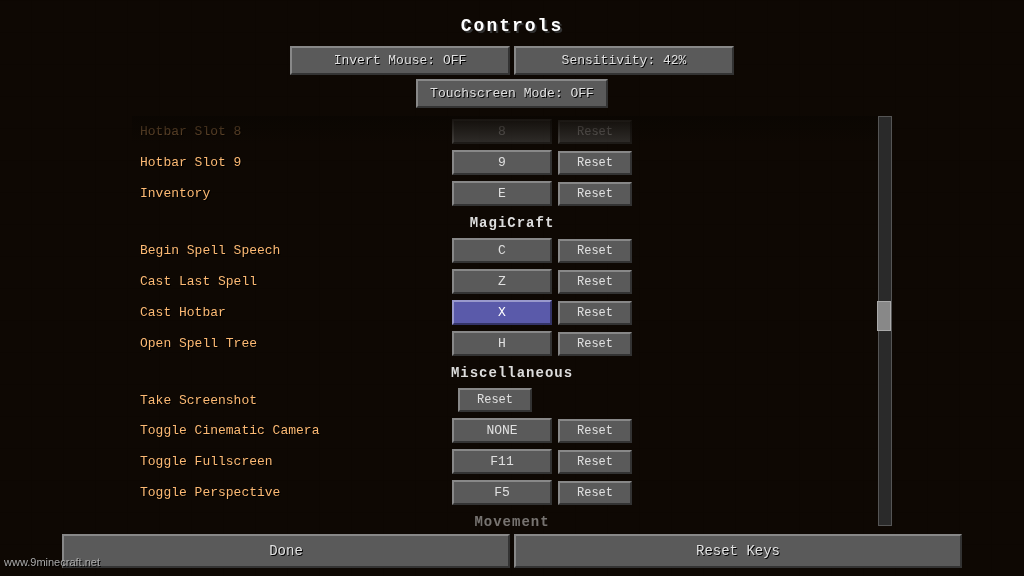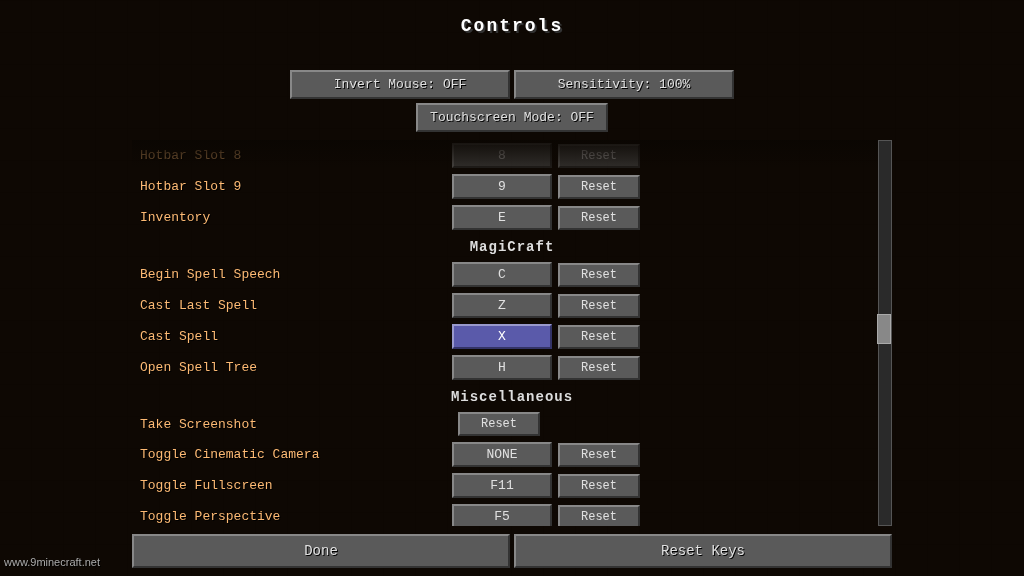--- a/index.html
+++ b/index.html
@@ -74,21 +74,20 @@
       font-size: 13px;
       padding: 5px 12px;
       cursor: pointer;
       text-shadow: 1px 1px #000;
       min-width: 120px;
       text-align: center;
     }
 
     .mc-btn-wide {
       min-width: 220px;
-      margin-top: 24px;
     }
 
     .mc-btn-medium {
       min-width: 160px;
     }
 
     
     .scroll-area {
       width: 760px;
       flex: 1;
@@ -145,21 +144,21 @@
 
     .keybind-key.highlighted {
       background: #5a5aaa;
       border-color: #9999cc;
       border-bottom-color: #333366;
       border-right-color: #333366;
       color: #ffffff;
     }
 
     .keybind-reset {
-      width: 82px;
+      width: 74px;
       background: #5a5a5a;
       border: 2px solid #888;
       border-bottom-color: #333;
       border-right-color: #333;
       color: #e0e0e0;
       font-family: 'Courier New', monospace;
       font-size: 12px;
       padding: 3px 0;
       text-align: center;
       cursor: pointer;
@@ -195,21 +194,21 @@
       background: linear-gradient(to bottom, rgba(10,6,2,0.85), transparent);
       pointer-events: none;
       z-index: 5;
     }
 
     
     .bottom-bar {
       display: flex;
       gap: 4px;
       padding: 8px 0;
-      width: 760px;
+      width: 900px;
       align-items: center;
     }
 
     .bottom-btn {
       flex: 1;
       background: #5a5a5a;
       border: 2px solid #888;
       border-bottom-color: #333;
       border-right-color: #333;
       color: #e0e0e0;
@@ -234,21 +233,21 @@
   </style>
 </head>
 <body>
 
 <div class="bg-overlay"></div>
 <div class="container">
   <div class="title">Controls</div>
 
   <div class="top-controls">
     <button class="mc-btn mc-btn-wide">Invert Mouse: OFF</button>
-    <button class="mc-btn mc-btn-wide">Sensitivity: 100%</button>
+    <button class="mc-btn mc-btn-wide">Sensitivity: 42%</button>
   </div>
   <div style="margin-bottom:4px;">
     <button class="mc-btn mc-btn-medium">Touchscreen Mode: OFF</button>
   </div>
 
   <div class="scroll-area">
     <div class="row-fade-top"></div>
     <div class="scroll-inner">
 
       <div class="keybind-row" style="opacity:0.45;">
@@ -277,21 +276,21 @@
         <div class="keybind-reset">Reset</div>
       </div>
 
       <div class="keybind-row">
         <div class="keybind-label">Cast Last Spell</div>
         <div class="keybind-key">Z</div>
         <div class="keybind-reset">Reset</div>
       </div>
 
       <div class="keybind-row">
-        <div class="keybind-label">Cast Spell</div>
+        <div class="keybind-label">Cast Hotbar</div>
         <div class="keybind-key highlighted">X</div>
         <div class="keybind-reset">Reset</div>
       </div>
 
       <div class="keybind-row">
         <div class="keybind-label">Open Spell Tree</div>
         <div class="keybind-key">H</div>
         <div class="keybind-reset">Reset</div>
       </div>
 

